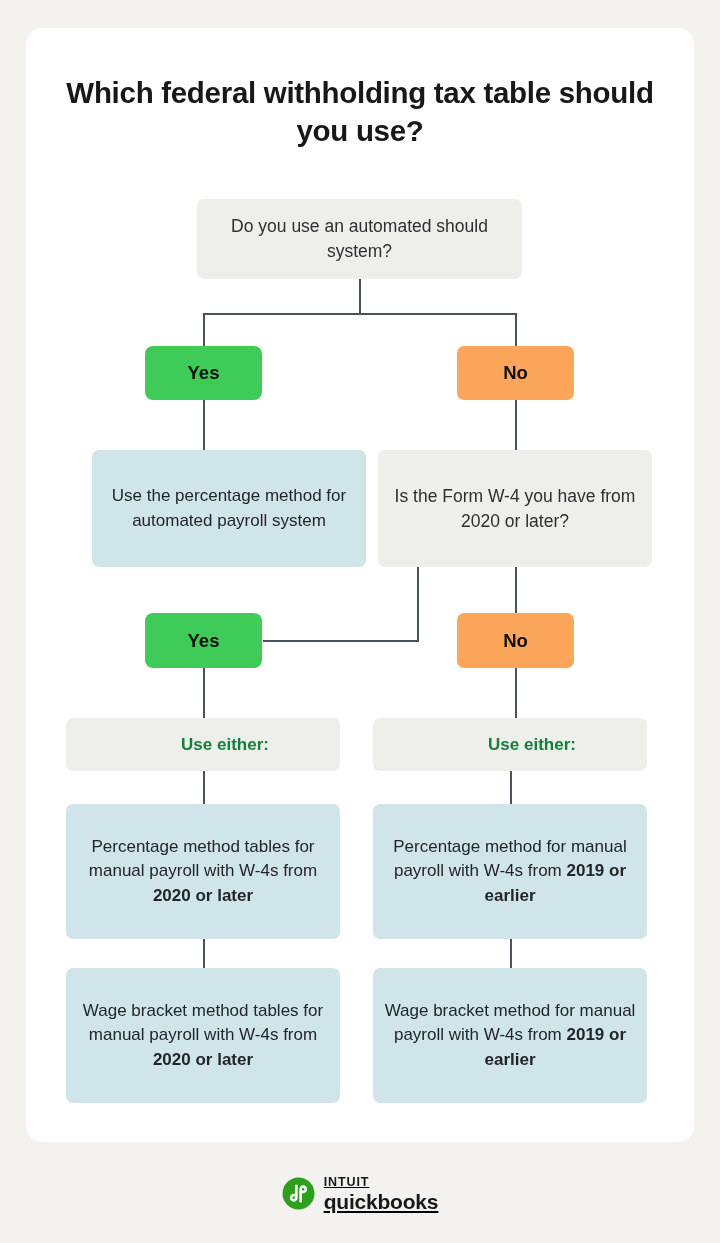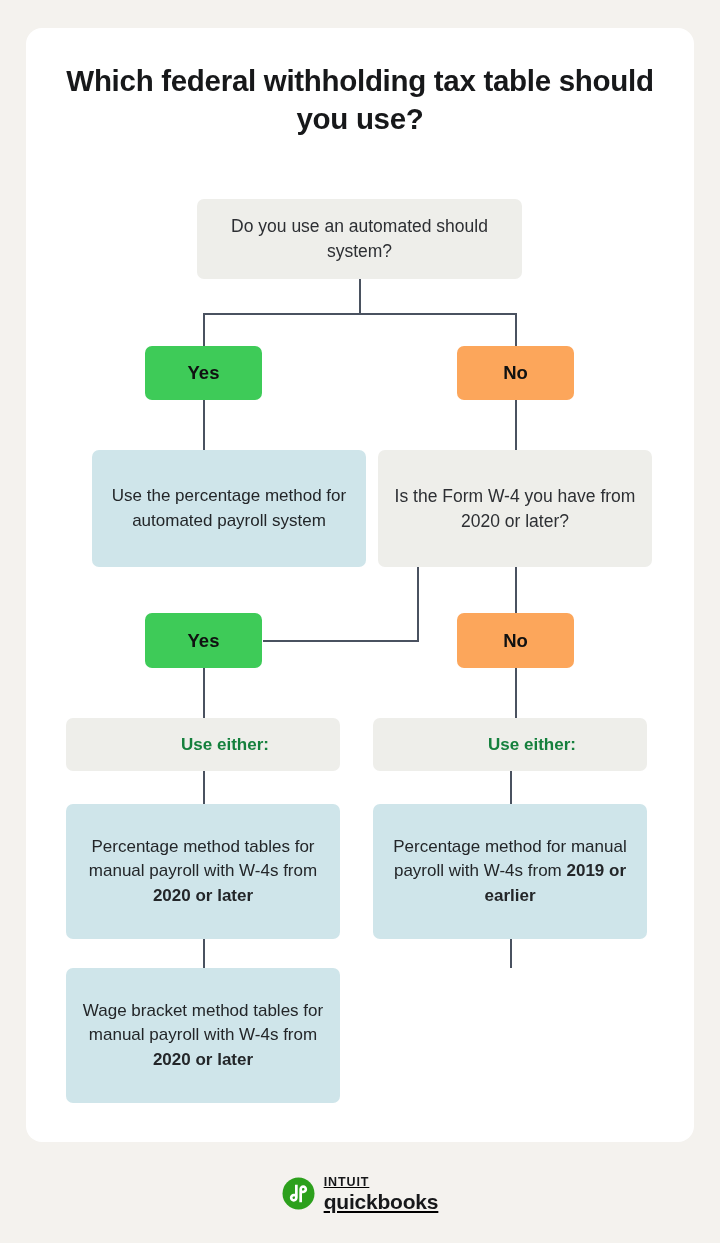--- a/index.html
+++ b/index.html
@@ -25,21 +25,21 @@
     left: 26px;
     top: 28px;
     width: 668px;
     height: 1114px;
     background: #ffffff;
     border-radius: 16px;
   }
   .title {
     position: absolute;
     left: 60px;
-    top: 62px;
+    top: 74px;
     width: 600px;
     text-align: center;
     font-size: 29.5px;
     line-height: 1.28;
     font-weight: bold;
     color: #17181a;
     letter-spacing: -0.3px;
   }
 
   
@@ -83,20 +83,21 @@
     color: #15803d;
     font-size: 17px;
     font-weight: bold;
     padding-left: 44px;
   }
   .yes-box {
     background: #3ecb58;
     color: #101111;
     font-size: 18.5px;
     font-weight: bold;
+    border-radius: 8px;
   }
   .no-box {
     background: #fca65b;
     color: #101111;
     font-size: 18.5px;
     font-weight: bold;
   }
   .info-box b { font-weight: bold; }
 
   
@@ -219,20 +220,25 @@
       <span>Percentage method for manual payroll with W-4s from </span><b>2019 or earlier</b>
     </span>
   </div>
 
   <div class="node info-box" style="left:66px; top:968px; width:274px; height:135px;">
     <span class="txt">
       <span>Wage bracket method tables for manual payroll with W-4s from </span><b>2020 or later</b>
     </span>
   </div>
 
+  <div class="node info-box" style="left:373px; top:968px; width:274px; height:135px;">
+    <span class="txt">
+      <span>Wage bracket method for manual payroll with W-4s from </span><b>2019 or earlier</b>
+    </span>
+  </div>
 
   <div class="logo">
     <svg class="logo-mark" viewBox="0 0 64 64">
       <circle cx="32" cy="32" r="31" fill="#2ca01c"></circle>
       <path d="M30.4 15.2v25.1c0 4.2-3.4 7.6-7.6 7.6s-7.6-3.4-7.6-7.6 3.4-7.6 7.6-7.6h2.6v5.2h-2.6c-1.3 0-2.4 1.1-2.4 2.4s1.1 2.4 2.4 2.4 2.4-1.1 2.4-2.4V15.2h5.2z" fill="#ffffff"></path>
       <path d="M33.6 48.8V23.7c0-4.2 3.4-7.6 7.6-7.6s7.6 3.4 7.6 7.6-3.4 7.6-7.6 7.6h-2.6v-5.2h2.6c1.3 0 2.4-1.1 2.4-2.4s-1.1-2.4-2.4-2.4-2.4 1.1-2.4 2.4v25.1h-5.2z" fill="#ffffff"></path>
     </svg>
     <span class="logo-text">
       <span class="logo-intuit">INTUIT</span>
       <span class="logo-qb">quickbooks</span>

